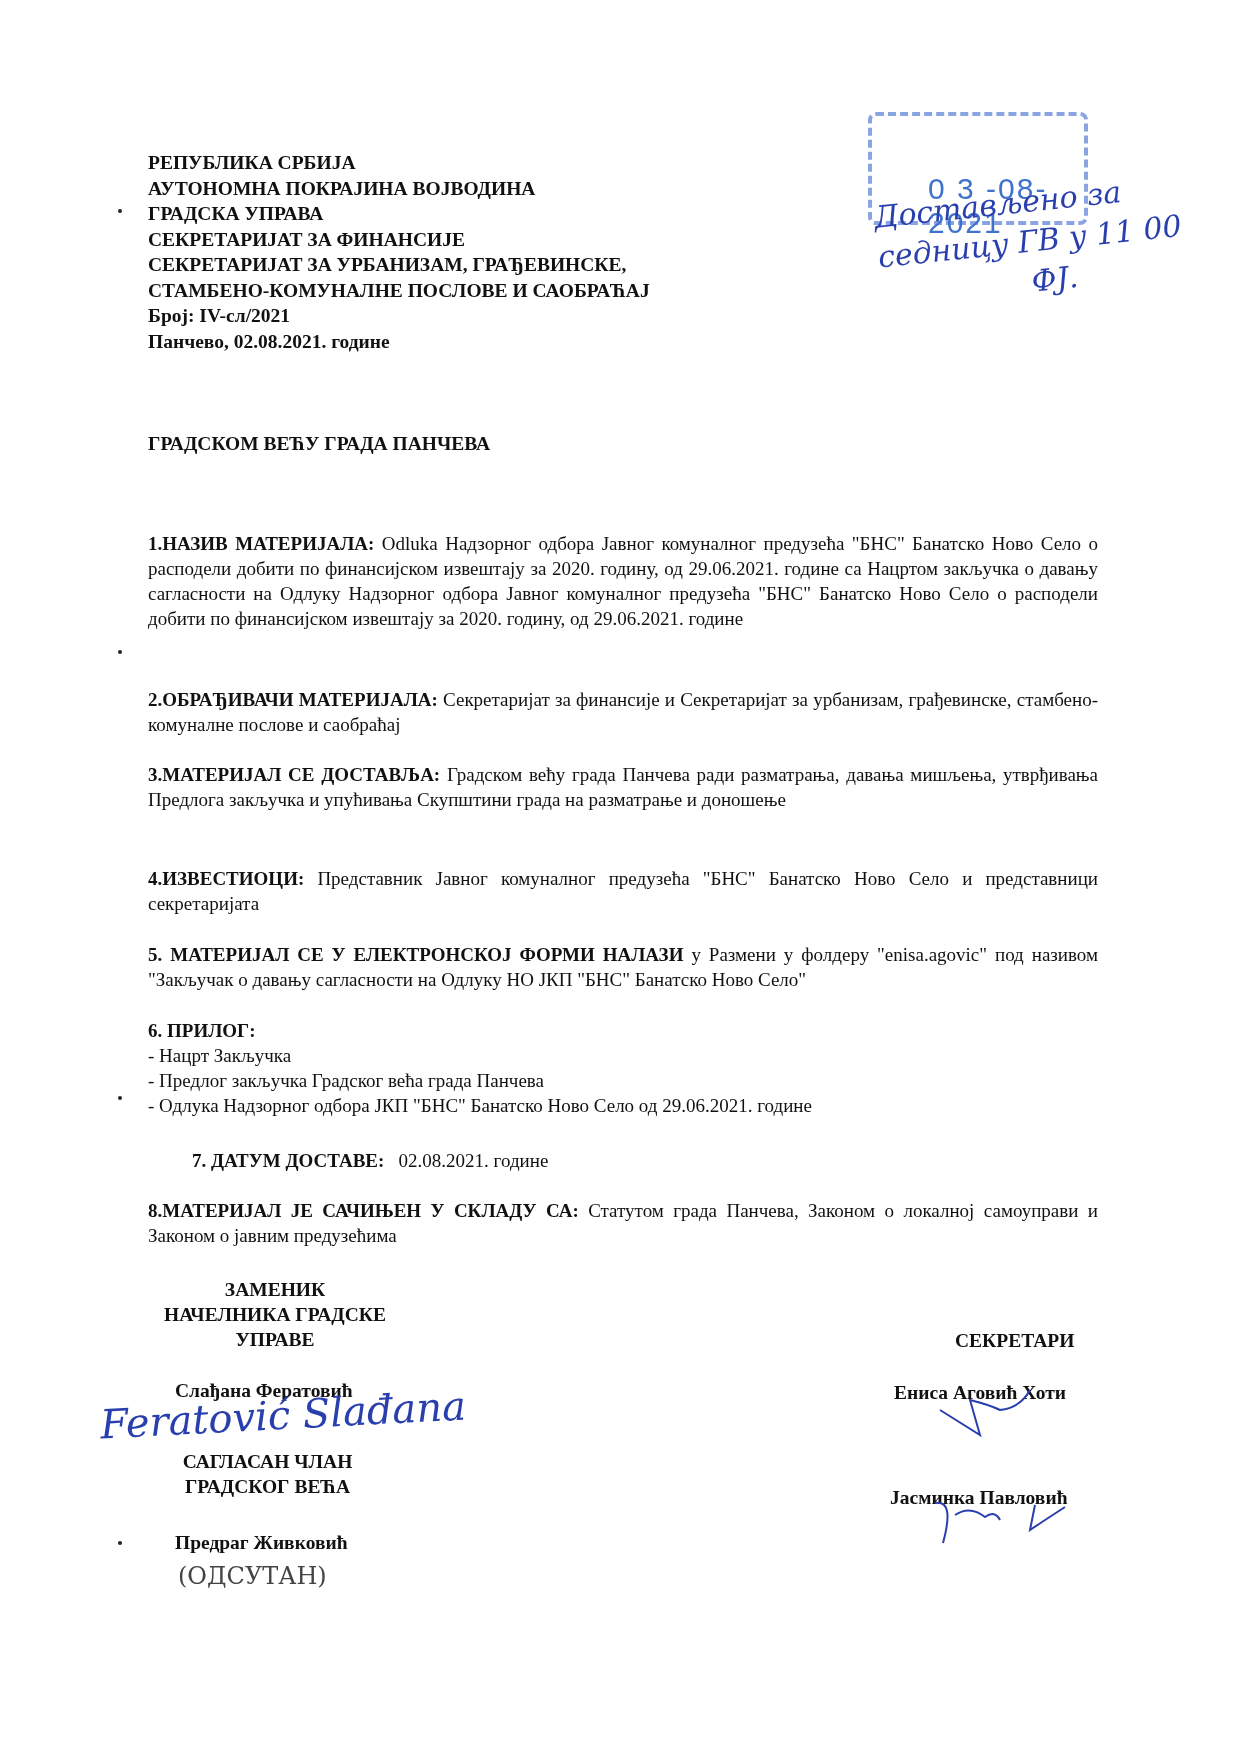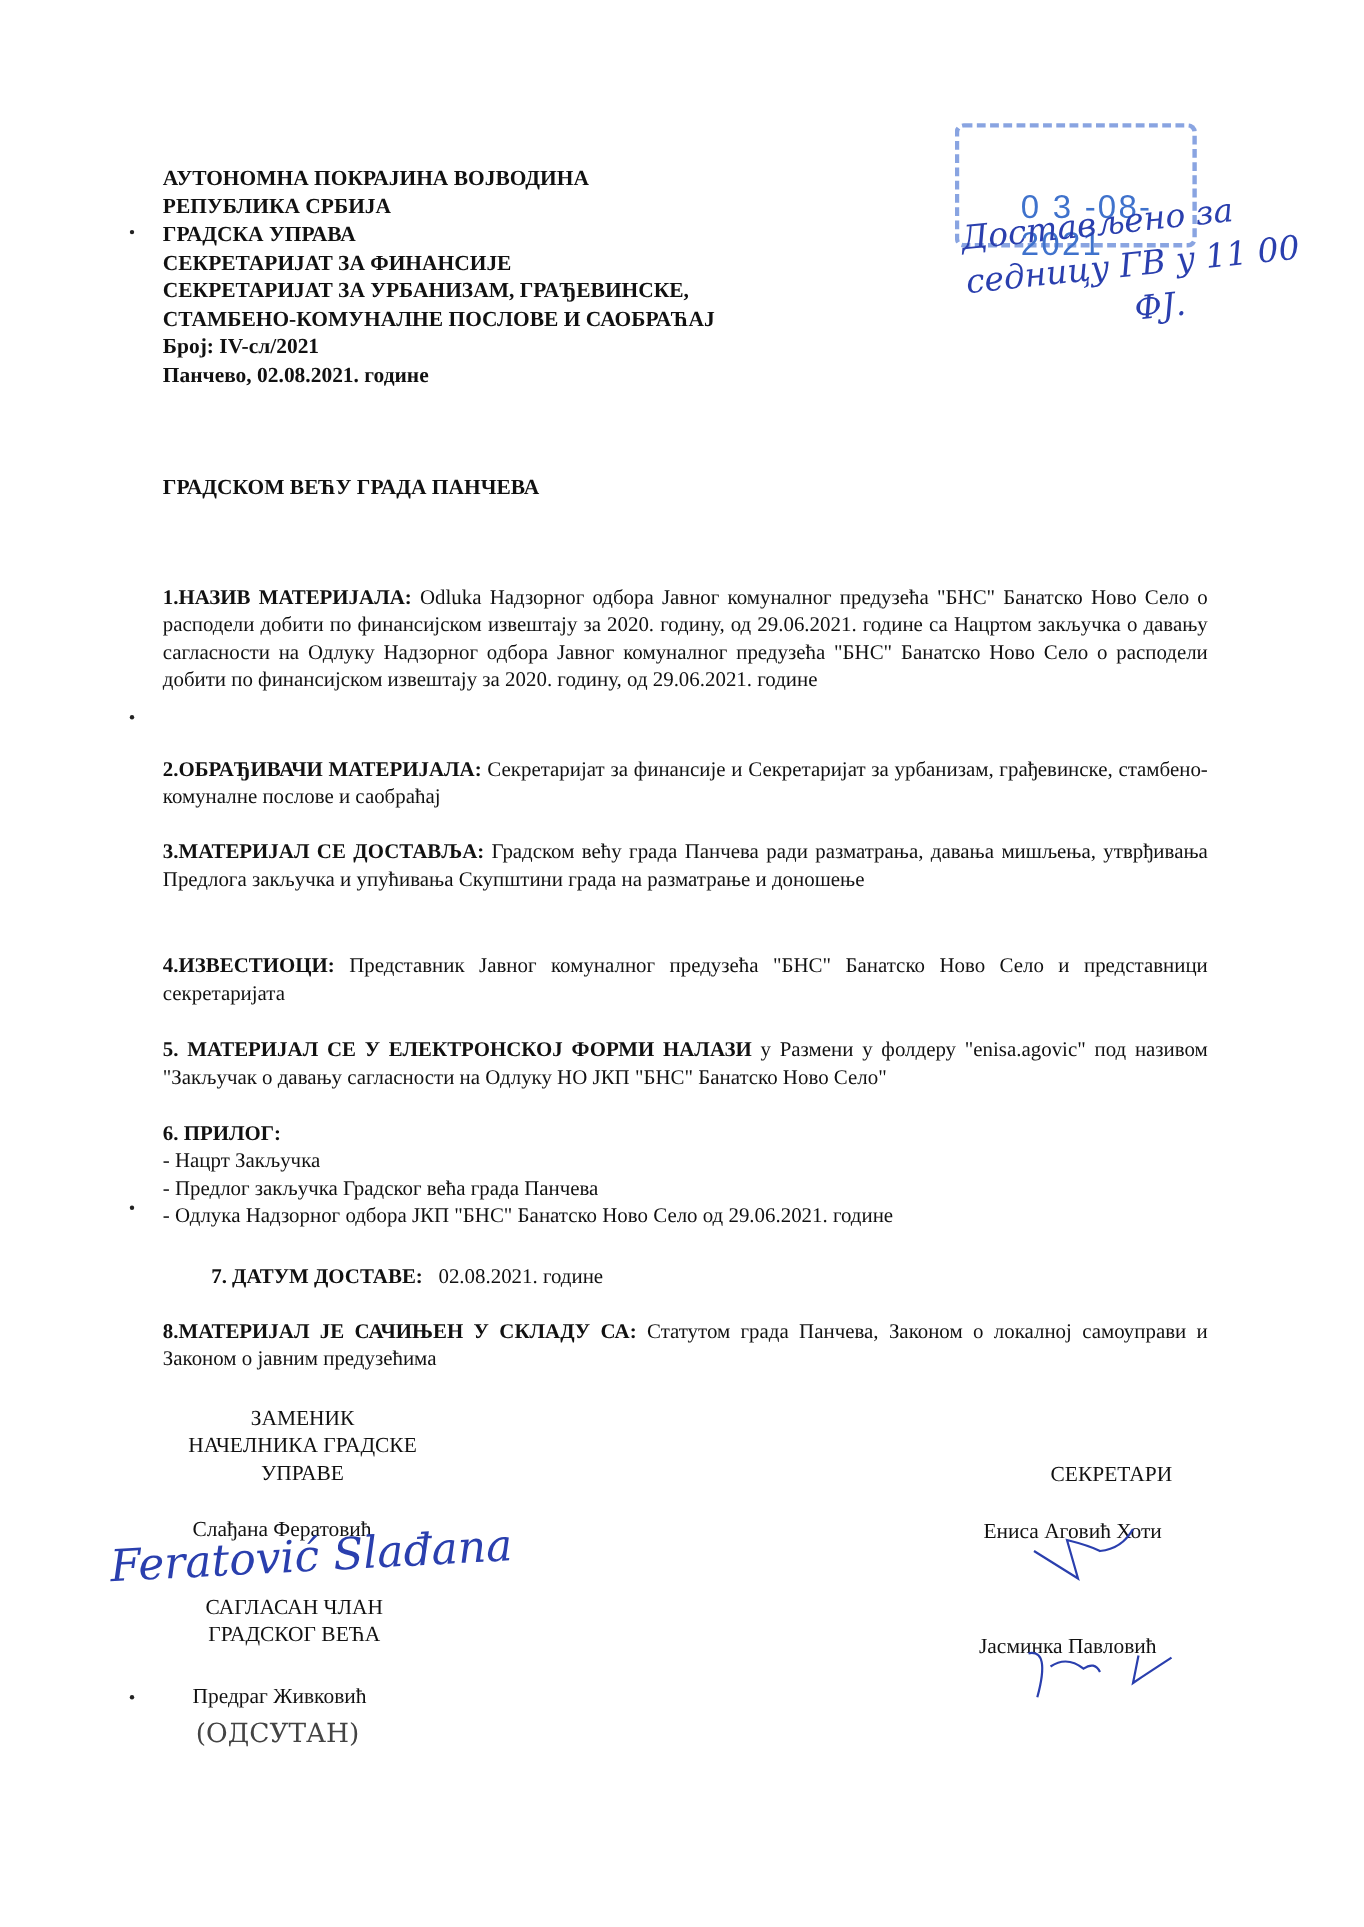--- a/index.html
+++ b/index.html
@@ -7,41 +7,41 @@
       width: 1240px; height: 1752px; position: relative; overflow: hidden;
       font-family: "Liberation Serif", "DejaVu Serif", serif; color: #111;
     }
     .abs { position: absolute; }
     .hdr { left: 148px; top: 150px; font-weight: bold; font-size: 19.5px; line-height: 25.5px; }
     .hdr div { white-space: nowrap; }
     .addressee { left: 148px; top: 433px; font-weight: bold; font-size: 19.5px; }
     .sec { left: 148px; width: 950px; font-size: 19px; line-height: 25px; text-align: justify; }
     .sec .lbl { font-weight: bold; }
     .list-item { display: block; }
-    .sig { font-weight: normal; font-size: 19.5px; line-height: 25px; text-align: center; }
+    .sig { font-weight: bold; font-size: 19.5px; line-height: 25px; text-align: center; }
     .stamp {
       left: 868px; top: 112px; width: 212px; height: 105px;
       border: 4px dashed rgba(40,90,200,0.55); border-radius: 8px;
       color: #3a6cc8; font-family: "Liberation Sans", sans-serif;
     }
     .stamp-date { position: absolute; left: 56px; top: 56px; font-size: 30px; letter-spacing: 2px; color: #3f72cc; }
     .hand { color: #2a3fae; font-family: "DejaVu Serif", serif; font-style: italic; }
     .dot { width: 4px; height: 4px; background: #222; border-radius: 50%; }
   </style>
 </head>
 <body>
 
 <div class="abs dot" style="left:118px;top:209px;"></div>
 <div class="abs dot" style="left:118px;top:650px;"></div>
 <div class="abs dot" style="left:118px;top:1096px;"></div>
 <div class="abs dot" style="left:118px;top:1541px;"></div>
 
 <div class="abs hdr">
+  <div>РЕПУБЛИКА СРБИЈА</div>
   <div>АУТОНОМНА ПОКРАЈИНА ВОЈВОДИНА</div>
-  <div>РЕПУБЛИКА СРБИЈА</div>
   <div>ГРАДСКА УПРАВА</div>
   <div>СЕКРЕТАРИЈАТ ЗА ФИНАНСИЈЕ</div>
   <div>СЕКРЕТАРИЈАТ ЗА УРБАНИЗАМ, ГРАЂЕВИНСКЕ,</div>
   <div>СТАМБЕНО-КОМУНАЛНЕ ПОСЛОВЕ И САОБРАЋАЈ</div>
   <div>Број: IV-сл/2021</div>
   <div>Панчево, 02.08.2021. године</div>
 </div>
 
 <div class="abs stamp">
   <div class="stamp-date">0 3 -08- 2021</div>

